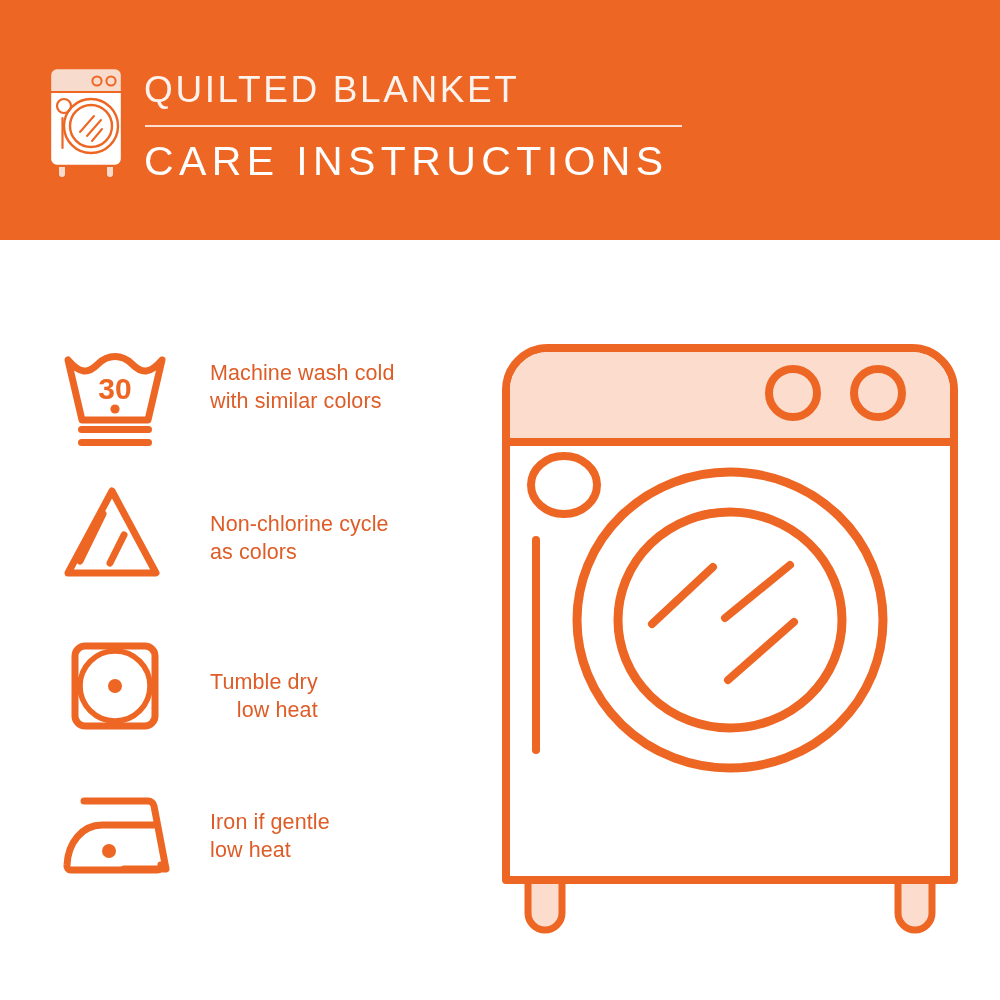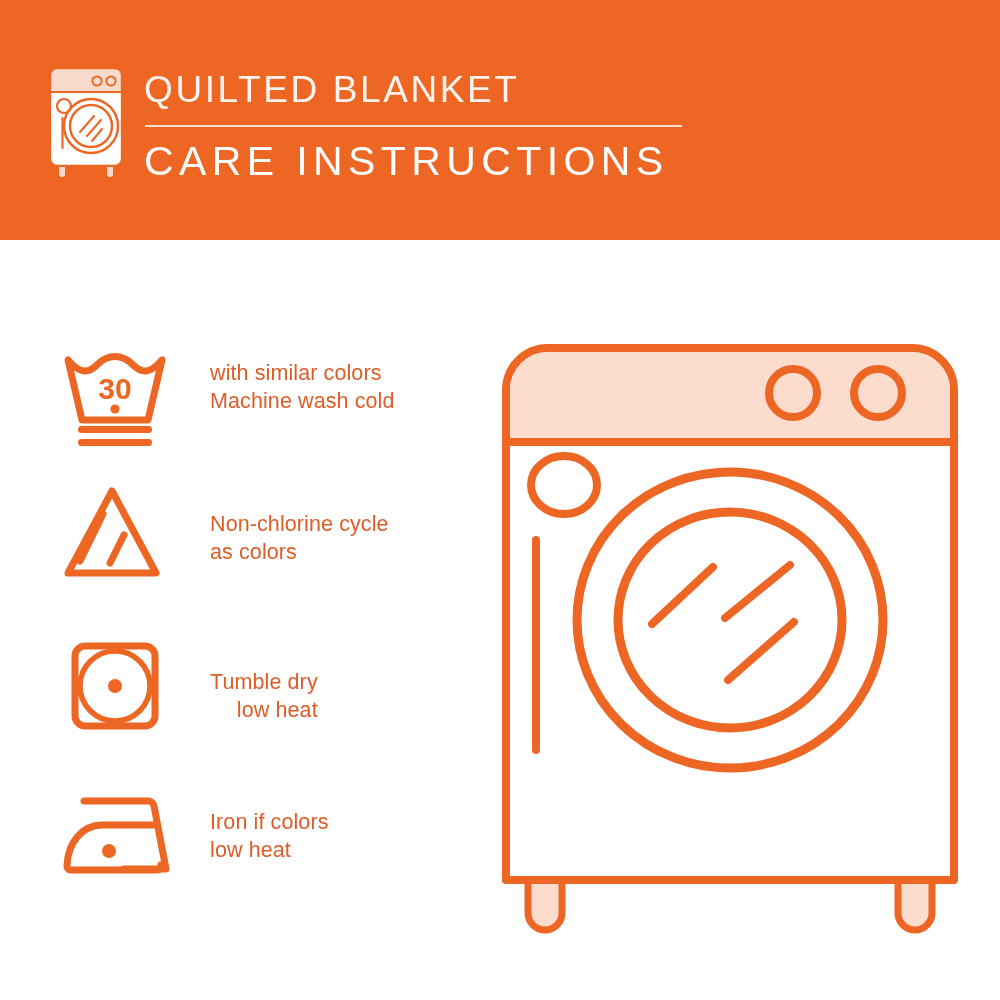--- a/index.html
+++ b/index.html
@@ -126,22 +126,22 @@
       <div class="care-icon">
         <svg width="106" height="100" viewBox="0 0 106 100" xmlns="http://www.w3.org/2000/svg">
           <path d="M6 8 L20 68 H86 L100 8 C88 22 80 22 70 12 C60 2 46 2 36 12 C26 22 18 22 6 8 Z" fill="none" stroke="#ED6623" stroke-width="7" stroke-linejoin="round" stroke-linecap="round"></path>
           <text x="53" y="47" text-anchor="middle" font-family="Liberation Sans, sans-serif" font-size="30" font-weight="700" fill="#ED6623">30</text>
           <circle cx="53" cy="57" r="4.6" fill="#ED6623"></circle>
           <rect x="16" y="74" width="74" height="7" rx="3.5" fill="#ED6623"></rect>
           <rect x="16" y="87" width="74" height="7" rx="3.5" fill="#ED6623"></rect>
         </svg>
       </div>
       <div class="care-text">
+        <div>Machine wash cold</div>
         <div>with similar colors</div>
-        <div>Machine wash cold</div>
       </div>
     </div>
 
     <div class="care-item item-1">
       <div class="care-icon">
         <svg width="100" height="95" viewBox="0 0 100 95" xmlns="http://www.w3.org/2000/svg">
           <path d="M50 6 L94 88 H6 Z" fill="none" stroke="#ED6623" stroke-width="7" stroke-linejoin="round"></path>
           <line x1="41" y1="29" x2="18" y2="76" stroke="#ED6623" stroke-width="7" stroke-linecap="round"></line>
           <line x1="62" y1="50" x2="48" y2="78" stroke="#ED6623" stroke-width="7" stroke-linecap="round"></line>
         </svg>
@@ -168,21 +168,21 @@
 
     <div class="care-item item-3">
       <div class="care-icon">
         <svg width="108" height="82" viewBox="0 0 108 82" xmlns="http://www.w3.org/2000/svg">
           <path d="M22 8 H86 a6 6 0 0 1 6 5 L104 76 H62" fill="none" stroke="#ED6623" stroke-width="7" stroke-linecap="round" stroke-linejoin="round"></path>
           <path d="M92 32 H40 C20 32 6 50 5 72 a4 4 0 0 0 4 5 H95 a4 4 0 0 0 4 -5" fill="none" stroke="#ED6623" stroke-width="7" stroke-linecap="round" stroke-linejoin="round"></path>
           <circle cx="47" cy="58" r="7" fill="#ED6623"></circle>
         </svg>
       </div>
       <div class="care-text">
-        <div>Iron if colors</div>
+        <div>Iron if gentle</div>
         <div>low heat</div>
       </div>
     </div>
 
   </div>
 
   <div class="machine">
     <svg width="500" height="620" viewBox="0 0 500 620" xmlns="http://www.w3.org/2000/svg">
 
       <path d="M48 545 v38 a17 17 0 0 0 34 0 v-38 z" fill="#FBDCCD" stroke="#ED6623" stroke-width="7" stroke-linejoin="round"></path>

